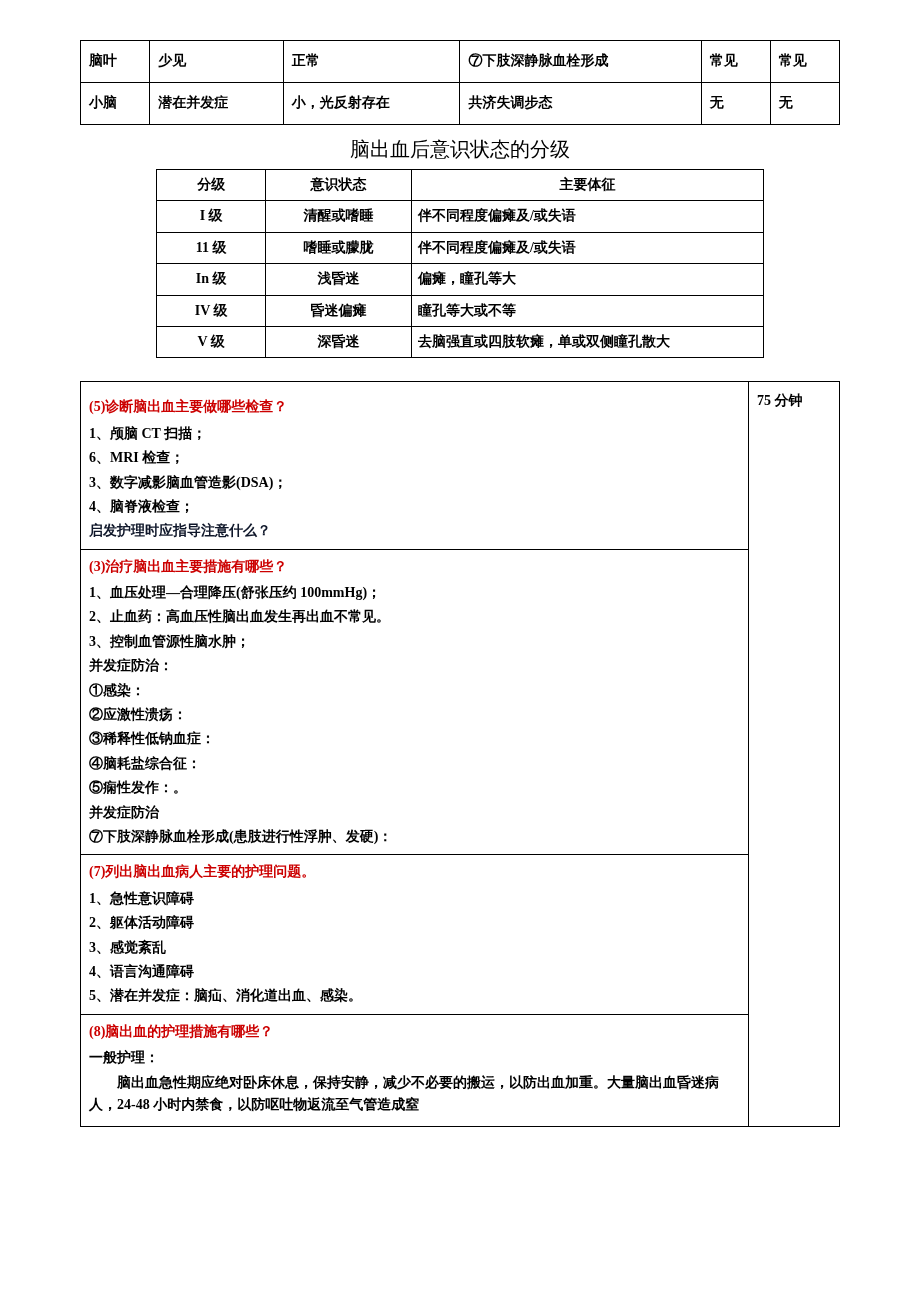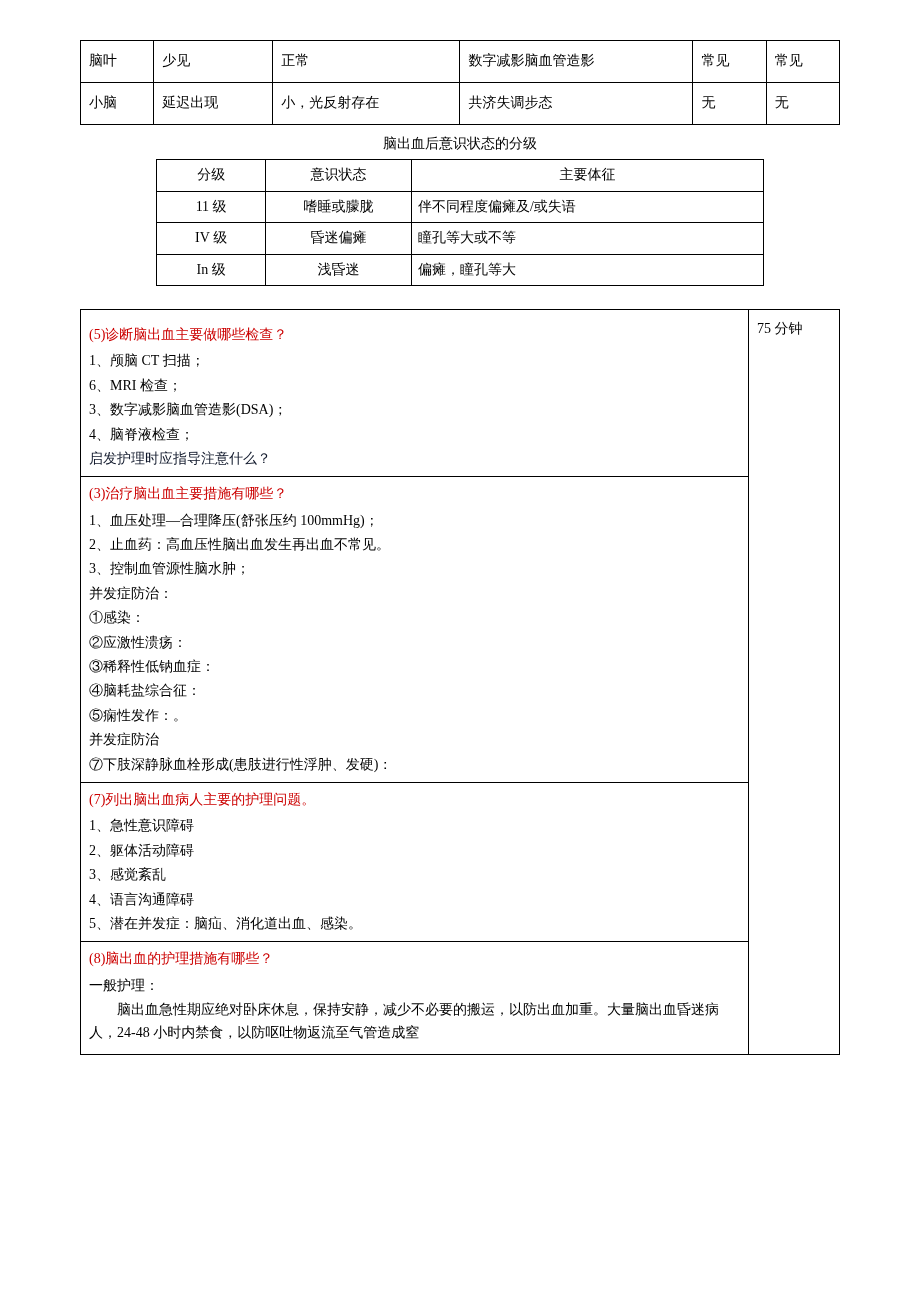--- a/index.html
+++ b/index.html
@@ -1,21 +1,21 @@
 <!DOCTYPE html>
 <html><head>
   <meta charset="utf-8">
   <style>
     * { margin: 0; padding: 0; box-sizing: border-box; }
     body { font-family: "SimSun", "宋体", serif; font-size: 14px; line-height: 1.6; background: #fff; padding: 40px 80px; color: #000; }
     .wrapper { width: 760px; margin: 0 auto; }
     table { border-collapse: collapse; width: 100%; margin-bottom: 8px; }
-    td, th { border: 1px solid #000; padding: 6px 8px; text-align: left; vertical-align: middle; font-size: 14px; }
+    td, th { border: 1px solid #000; padding: 6px 8px; text-align: left; vertical-align: middle; font-size: 14px; font-weight: bold; }
     .table1 td { height: 42px; }
-    .table2-title { text-align: center; font-size: 14px; margin: 4px 0 4px; }
+    .table2-title { text-align: center; font-size: 20px; margin: 4px 0 4px; }
     .table2 td { text-align: center; padding: 4px 6px; }
     .table2 td.left { text-align: left; }
     .content-table { }
     .content-table td { vertical-align: top; padding: 8px; }
     .content-cell { width: 88%; }
     .time-cell { width: 12%; vertical-align: bottom; }
     .section-title { margin: 6px 0 4px; }
     .red { color: #c00; }
     .blue { color: #0f172a; }
     .item { margin: 2px 0; }
@@ -26,58 +26,68 @@
 <body>
 
 <div class="wrapper">
 
 <table class="table1">
   <tbody>
     <tr>
       <td>脑叶</td>
       <td>少见</td>
       <td>正常</td>
-      <td>数字减影脑血管造影</td>
+      <td>⑦下肢深静脉血栓形成</td>
       <td>常见</td>
       <td>常见</td>
     </tr>
     <tr>
       <td>小脑</td>
-      <td>延迟出现</td>
+      <td>潜在并发症</td>
       <td>小，光反射存在</td>
       <td>共济失调步态</td>
       <td>无</td>
       <td>无</td>
     </tr>
   </tbody>
 </table>
 
 <div class="table2-title">脑出血后意识状态的分级</div>
 
 <table class="table2" style="width:80%;margin:0 auto 23px;">
   <tbody>
     <tr>
       <td style="width:18%;">分级</td>
       <td style="width:24%;">意识状态</td>
       <td>主要体征</td>
     </tr>
     <tr>
+      <td>I 级</td>
+      <td>清醒或嗜睡</td>
+      <td class="left">伴不同程度偏瘫及/或失语</td>
+    </tr>
+    <tr>
       <td>11 级</td>
       <td>嗜睡或朦胧</td>
       <td class="left">伴不同程度偏瘫及/或失语</td>
+    </tr>
+    <tr>
+      <td>In 级</td>
+      <td>浅昏迷</td>
+      <td class="left">偏瘫，瞳孔等大</td>
     </tr>
     <tr>
       <td>IV 级</td>
       <td>昏迷偏瘫</td>
       <td class="left">瞳孔等大或不等</td>
     </tr>
     <tr>
-      <td>In 级</td>
-      <td>浅昏迷</td>
-      <td class="left">偏瘫，瞳孔等大</td>
+      <td>V 级</td>
+      <td>深昏迷</td>
+      <td class="left">去脑强直或四肢软瘫，单或双侧瞳孔散大</td>
     </tr>
   </tbody>
 </table>
 
 <table class="content-table">
   <tbody>
         <tr>
     <td class="content-cell">
 
       <div class="section-title red">(5)诊断脑出血主要做哪些检查？</div>

